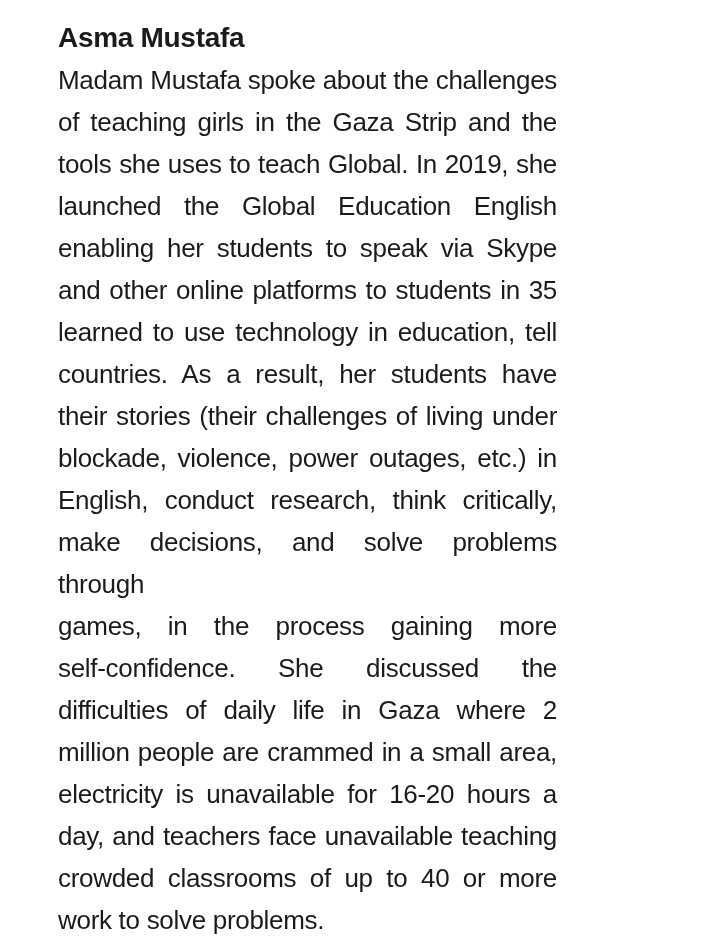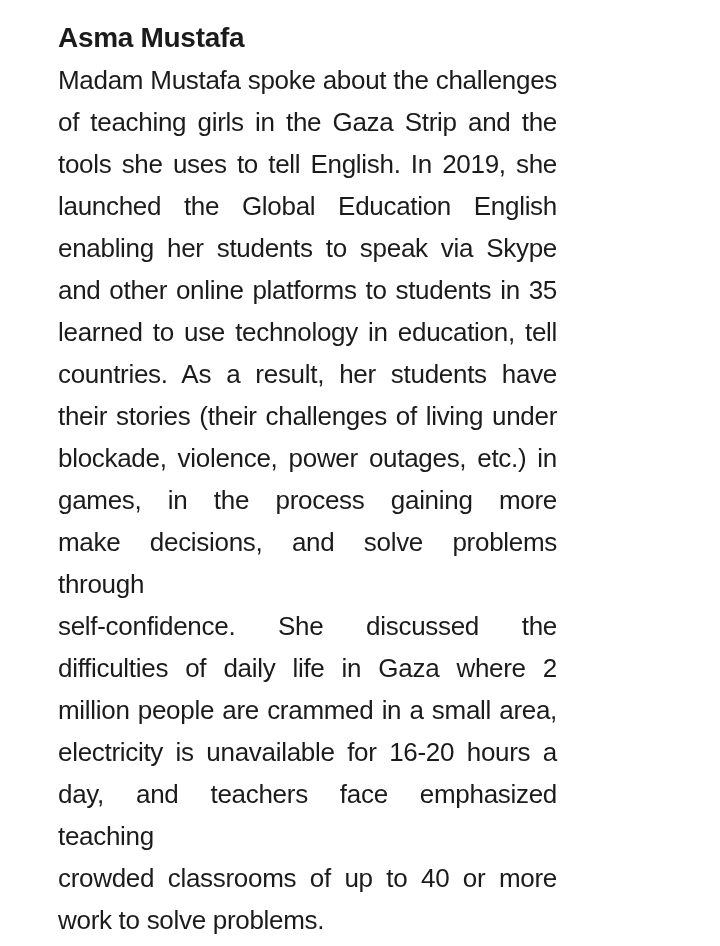--- a/index.html
+++ b/index.html
@@ -38,30 +38,31 @@
     text-align-last: left;
   }
 </style>
 </head>
 <body>
 
 <div class="page">
   <div class="heading">Asma Mustafa</div>
   <div class="line">Madam Mustafa spoke about the challenges</div>
   <div class="line">of teaching girls in the Gaza Strip and the</div>
-  <div class="line">tools she uses to tell English. In 2019, she</div>
+  <div class="line">tools she uses to teach Global. In 2019, she</div>
   <div class="line">launched the Global Education English</div>
   <div class="line">enabling her students to speak via Skype</div>
   <div class="line">and other online platforms to students in 35</div>
   <div class="line">learned to use technology in education, tell</div>
   <div class="line">countries. As a result, her students have</div>
   <div class="line">their stories (their challenges of living under</div>
   <div class="line">blockade, violence, power outages, etc.) in</div>
+  <div class="line">English, conduct research, think critically,</div>
+  <div class="line">make decisions, and solve problems through</div>
   <div class="line">games, in the process gaining more</div>
-  <div class="line">make decisions, and solve problems through</div>
   <div class="line">self-confidence. She discussed the</div>
   <div class="line">difficulties of daily life in Gaza where 2</div>
   <div class="line">million people are crammed in a small area,</div>
   <div class="line">electricity is unavailable for 16-20 hours a</div>
-  <div class="line">day, and teachers face emphasized teaching</div>
+  <div class="line">day, and teachers face unavailable teaching</div>
   <div class="line">crowded classrooms of up to 40 or more</div>
   <div class="line last">work to solve problems.</div>
 </div>
 
 </body></html>

